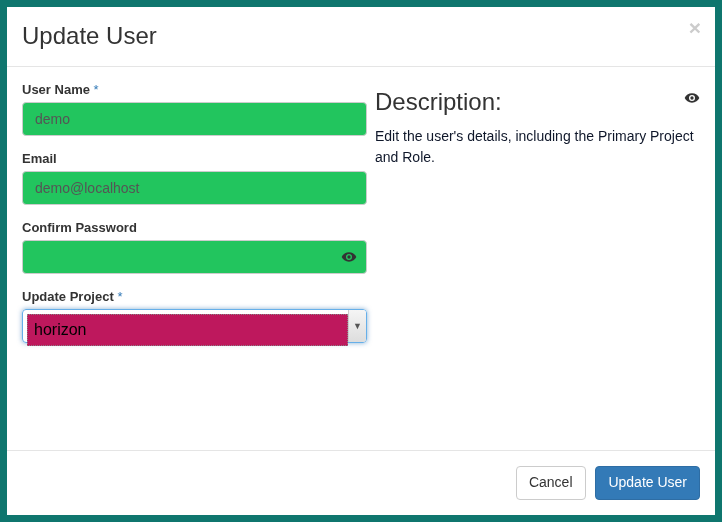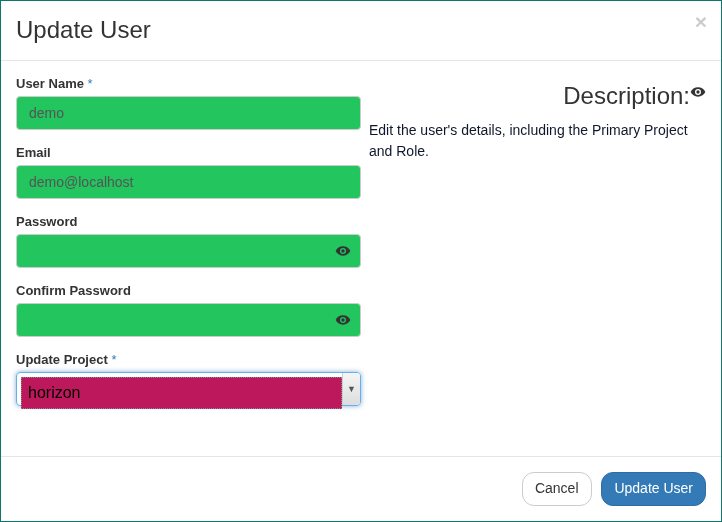--- a/index.html
+++ b/index.html
@@ -5,21 +5,21 @@
     * { box-sizing: border-box; margin: 0; padding: 0; }
     body {
       font-family: "Helvetica Neue", Helvetica, Arial, sans-serif;
       font-size: 14px;
       color: #333;
       background: #fff;
     }
     .modal {
       width: 722px;
       height: 522px;
-      border: 1px solid #0f766e;
+      border: 7px solid #0f766e;
       display: flex;
       flex-direction: column;
       position: relative;
     }
     .modal-header {
       padding: 15px 15px 15px 15px;
       border-bottom: 1px solid #e5e5e5;
       position: relative;
     }
     .modal-title {
@@ -123,21 +123,21 @@
       border-radius: 0 3px 3px 0;
       display: flex;
       align-items: center;
       justify-content: center;
       font-size: 9px;
       color: #555;
     }
     .desc-header {
       display: flex;
       align-items: flex-start;
-      justify-content: flex-end;
+      justify-content: space-between;
     }
     .desc-title {
       font-size: 24px;
       font-weight: 400;
       color: #333;
       margin-top: 6px;
       margin-bottom: 10px;
     }
     .desc-eye {
       margin-top: 8px;
@@ -150,21 +150,21 @@
     .modal-footer {
       padding: 15px;
       border-top: 1px solid #e5e5e5;
       text-align: right;
     }
     .btn {
       display: inline-block;
       padding: 6px 12px;
       font-size: 14px;
       line-height: 1.42857;
-      border-radius: 12px;
+      border-radius: 4px;
       cursor: pointer;
       text-align: center;
       border: 1px solid transparent;
       margin-left: 6px;
     }
     .btn-default {
       background: #fff;
       border-color: #ccc;
       color: #333;
     }
@@ -199,31 +199,20 @@
           <span class="required-star">*</span>
         </label>
         <input type="text" class="form-control" value="demo" style="">
       </div>
 
       <div class="form-group">
         <label>Email</label>
         <input type="text" class="form-control" value="demo@localhost" style="">
       </div>
 
-      <div class="form-group">
-        <label>Password</label>
-        <div class="input-with-icon">
-          <input type="password" class="form-control" value="" style="">
-          <span class="eye-icon-inside">
-            <svg class="eye-svg" viewBox="0 0 24 24" fill="currentColor">
-                <path d="M12 5C7 5 2.7 8.1 1 12c1.7 3.9 6 7 11 7s9.3-3.1 11-7c-1.7-3.9-6-7-11-7zm0 11.5A4.5 4.5 0 1 1 12 7.5a4.5 4.5 0 0 1 0 9zm0-7a2.5 2.5 0 1 0 0 5 2.5 2.5 0 0 0 0-5z"></path>
-              </svg>
-          </span>
-        </div>
-      </div>
 
       <div class="form-group">
         <label>Confirm Password</label>
         <div class="input-with-icon">
           <input type="password" class="form-control" value="" style="">
           <span class="eye-icon-inside">
             <svg class="eye-svg" viewBox="0 0 24 24" fill="currentColor">
                 <path d="M12 5C7 5 2.7 8.1 1 12c1.7 3.9 6 7 11 7s9.3-3.1 11-7c-1.7-3.9-6-7-11-7zm0 11.5A4.5 4.5 0 1 1 12 7.5a4.5 4.5 0 0 1 0 9zm0-7a2.5 2.5 0 1 0 0 5 2.5 2.5 0 0 0 0-5z"></path>
               </svg>
           </span>

